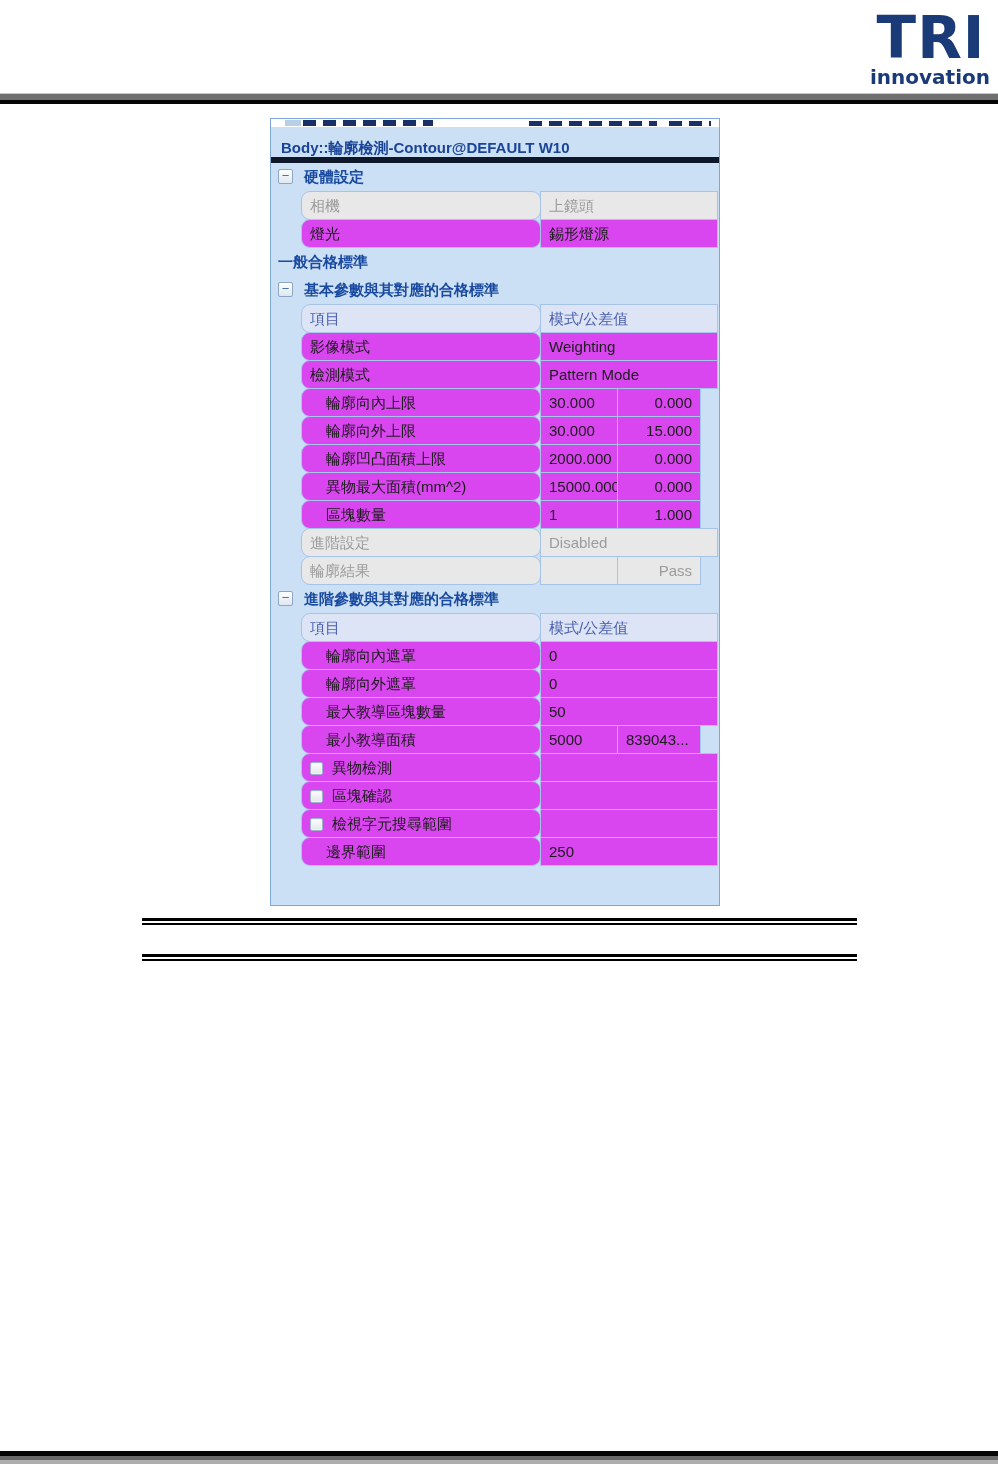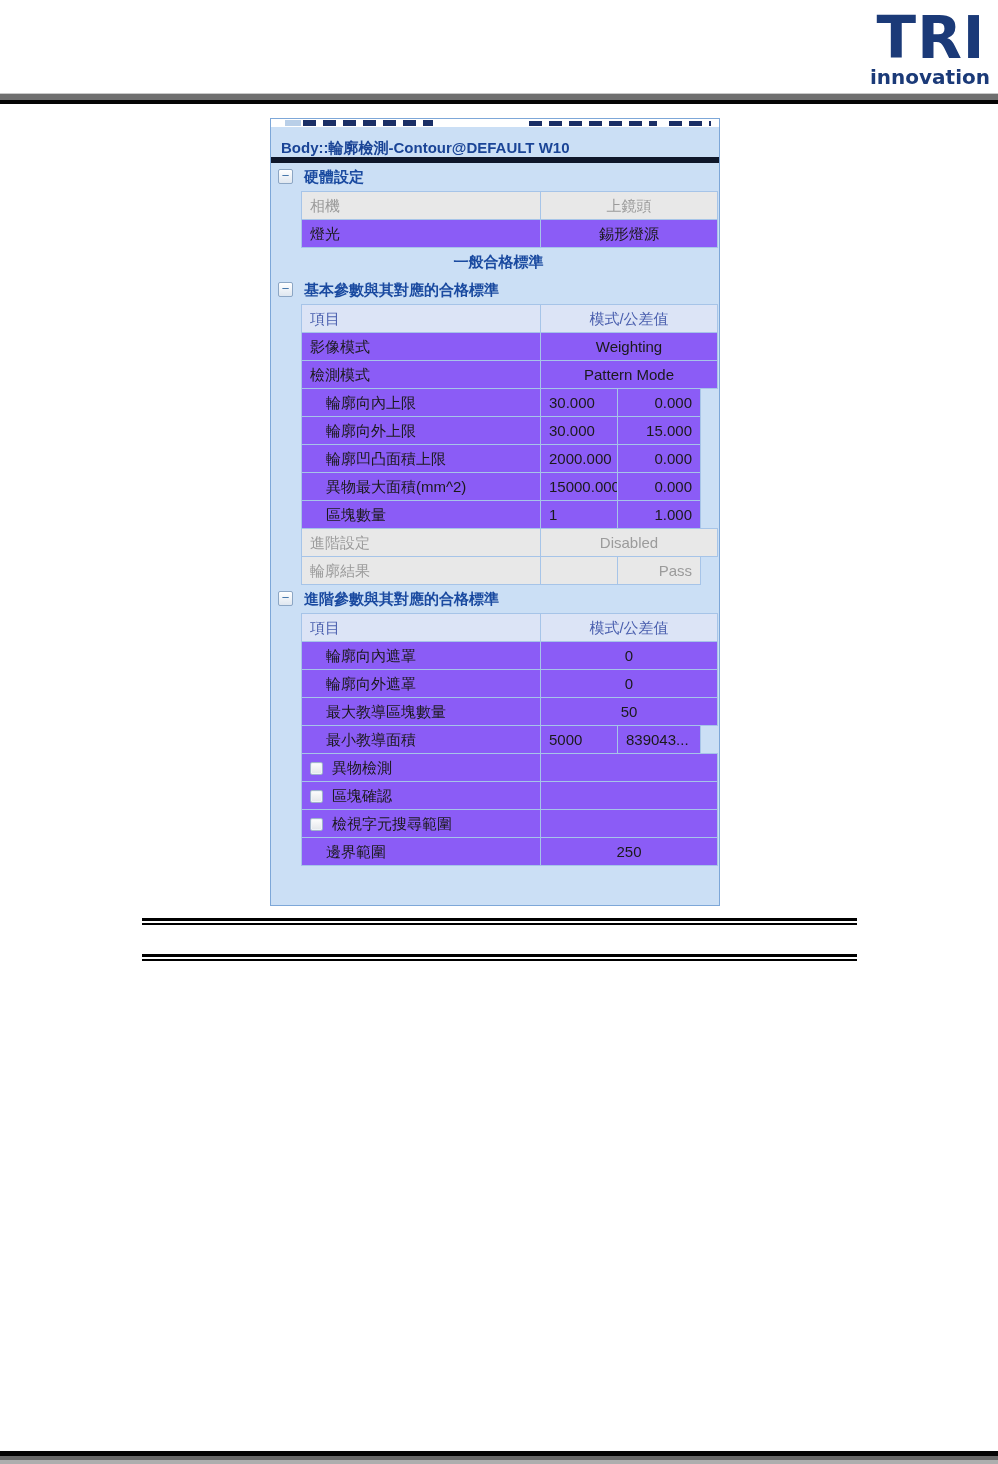--- a/index.html
+++ b/index.html
@@ -49,33 +49,33 @@
   }
 
   .section-row { position:relative; height:28px; line-height:28px; }
   .expander {
     position:absolute; left:7px; top:6px; width:15px; height:15px;
     border:1px solid #8ca6c4; background:linear-gradient(#ffffff,#dfe7f0);
     color:#3b6ea5; font-size:13px; line-height:12px; text-align:center;
     border-radius:2px; cursor:default;
   }
   .slabel { position:absolute; left:33px; font-weight:bold; color:#1a4aa0; white-space:nowrap; }
-  .label-row { height:28px; line-height:28px; padding-left:7px; font-weight:bold; color:#1a4aa0;text-align:center; }
+  .label-row { height:28px; line-height:28px; padding-left:7px; font-weight:bold; color:#1a4aa0; }
 
   .trow { display:flex; height:29px; }
   .trow + .trow { margin-top:-1px; }
   .gutter { width:30px; flex:none; }
   .cell {
-    border:1px solid #a6c4e8; background:#8b5cf6;
+    border:1px solid #a6c4e8; background:#d946ef;
     line-height:27px; white-space:nowrap; overflow:hidden;
   }
   .cell + .cell { margin-left:-1px; }
-  .c-label { width:240px; flex:none; padding-left:8px; }
+  .c-label { width:240px; flex:none; padding-left:8px;border-radius:9px; }
   .c-label.ind1 { padding-left:24px; }
-  .c-val  { width:178px; flex:none; padding-left:8px; padding-right:8px;text-align:center; }
+  .c-val  { width:178px; flex:none; padding-left:8px; padding-right:8px; }
   .c-v1   { width:78px;  flex:none; padding-left:8px; }
   .c-v2   { width:84px;  flex:none; padding-right:8px; padding-left:6px; text-align:right; }
   .c-v2.left { text-align:left; padding-left:8px; }
   .hdr .cell { background:#dce4f6; color:#4a5fae; }
   .disabled .cell { background:#e8e8e8; color:#9b9b9b; }
 
   .cb {
     display:inline-block; width:13px; height:13px; margin:0 9px 0 0;
     vertical-align:-2px; border:1px solid #9fb4cb; border-radius:2px;
     background:linear-gradient(#fdfdfd,#e3e6ea);

